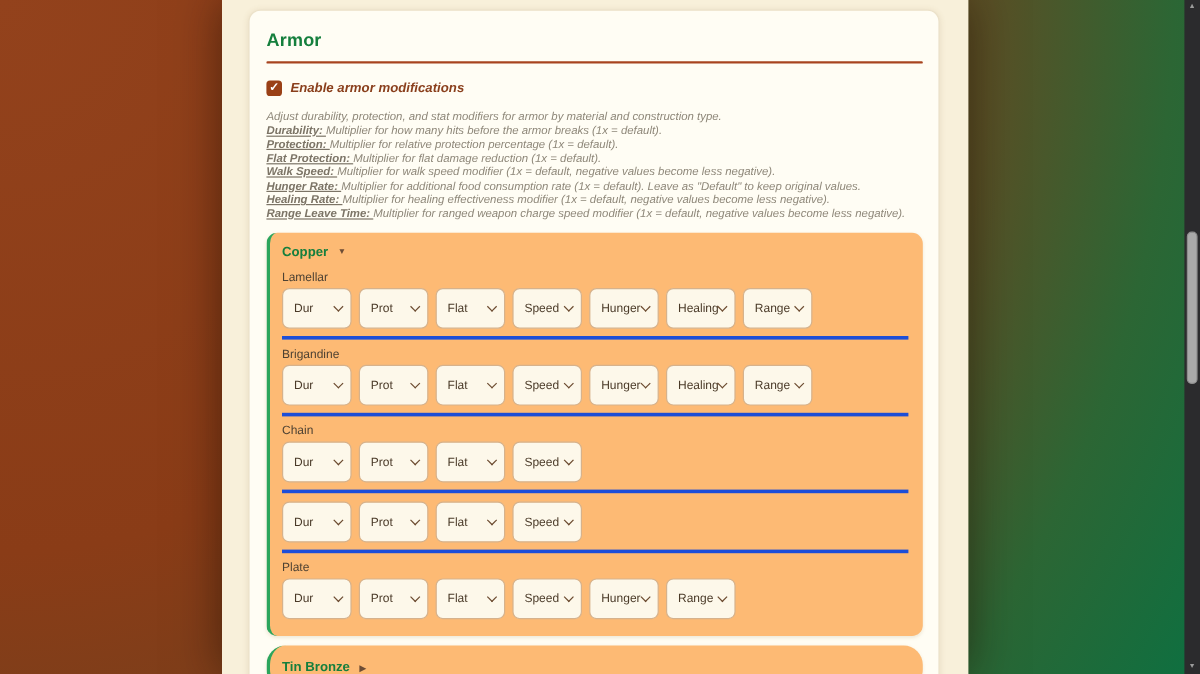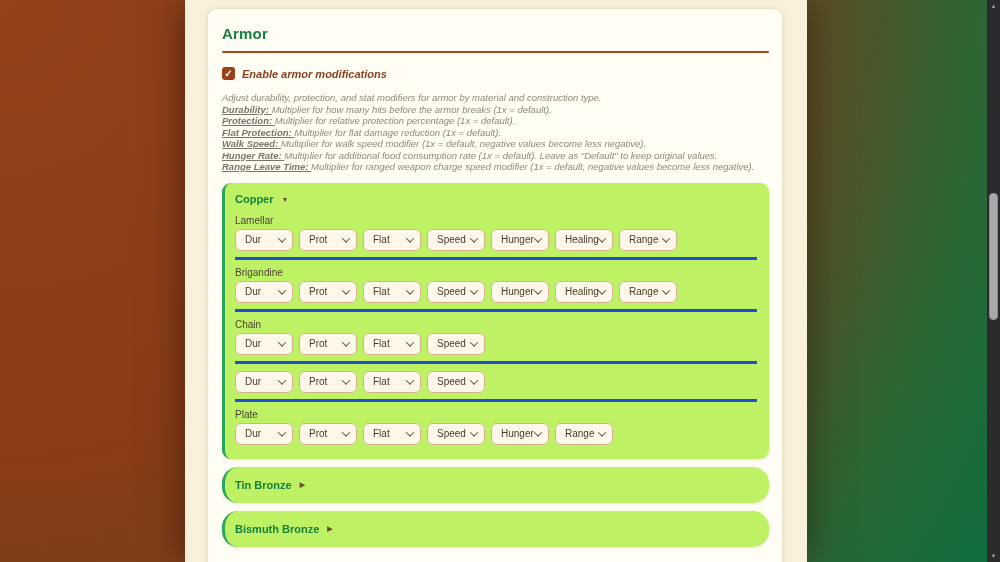--- a/index.html
+++ b/index.html
@@ -39,21 +39,21 @@
     color: #fff; font-size: 10px; line-height: 13px; text-align: center; cursor: pointer;
     font-weight: bold;
   }
   .enable-label { color: #8a3f1c; font-size: 11px; font-weight: bold; font-style: italic; }
 
   .desc { margin-bottom: 10px; }
   .desc-line { font-style: italic; font-size: 9.5px; line-height: 11.5px; color: #8f887a; }
   .desc-line b { color: #7c7466; text-decoration: underline; }
 
   .section {
-    background: #bef264;
+    background: #fdba74;
     border-left: 3px solid var(--secborder);
     border-radius: 9px;
     margin-bottom: 8px;
     padding: 10px 12px 8px 10px;
     box-shadow: 0 1px 3px rgba(150,120,60,.15);
   }
   .section.collapsed {
     height: 36px; box-sizing: border-box;
     display: flex; 
     padding: 0 12px 0 10px;
@@ -65,21 +65,21 @@
   }
   .section-header .arrow { font-size: 7px; color: #6d4c34; padding-top: 1px; }
 
   .rows { margin-top: 1px; }
   .row { padding: 7px 0 6px; }
   .row:first-child { padding-top: 9px; }
   .row + .row { border-top: 3px solid #1d4ed8; }
   .row-label { font-size: 10px; color: #4e4233; margin-bottom: 3px; }
   .selects { display: flex; gap: 6px; }
   .select {
-    width: 58px; height: 22px; box-sizing: border-box; flex-shrink: 0;
+    width: 58px; height: 34px; box-sizing: border-box; flex-shrink: 0;
     display: flex; align-items: center; justify-content: space-between;
     padding: 0 7px 0 9px;
     background: #fdf8ea;
     border: 1px solid #d6b28c;
     border-radius: 6px;
     font-size: 10px; color: #4a3a28;
     cursor: pointer;
   }
   .chev {
     width: 5px; height: 5px; flex-shrink: 0;
@@ -114,20 +114,21 @@
       <div class="enable-label">Enable armor modifications</div>
     </div>
 
     <div class="desc">
         <div class="desc-line">Adjust durability, protection, and stat modifiers for armor by material and construction type.</div>
         <div class="desc-line"><b>Durability: </b>Multiplier for how many hits before the armor breaks (1x = default).</div>
         <div class="desc-line"><b>Protection: </b>Multiplier for relative protection percentage (1x = default).</div>
         <div class="desc-line"><b>Flat Protection: </b>Multiplier for flat damage reduction (1x = default).</div>
         <div class="desc-line"><b>Walk Speed: </b>Multiplier for walk speed modifier (1x = default, negative values become less negative).</div>
         <div class="desc-line"><b>Hunger Rate: </b>Multiplier for additional food consumption rate (1x = default). Leave as "Default" to keep original values.</div>
+        <div class="desc-line"><b>Healing Rate: </b>Multiplier for healing effectiveness modifier (1x = default, negative values become less negative).</div>
         <div class="desc-line"><b>Range Leave Time: </b>Multiplier for ranged weapon charge speed modifier (1x = default, negative values become less negative).</div>
       </div>
 
     <div id="sections">
         <div class="section">
           <div class="section-header">
             <div style="display: inline;">Copper</div>
             <div class="arrow">▼</div>
           </div>
           <div class="rows">

